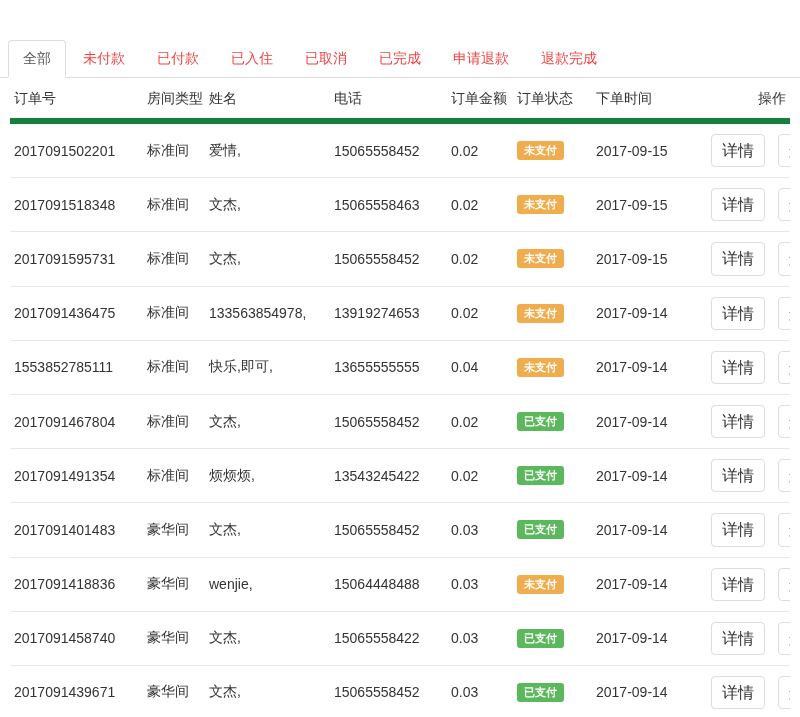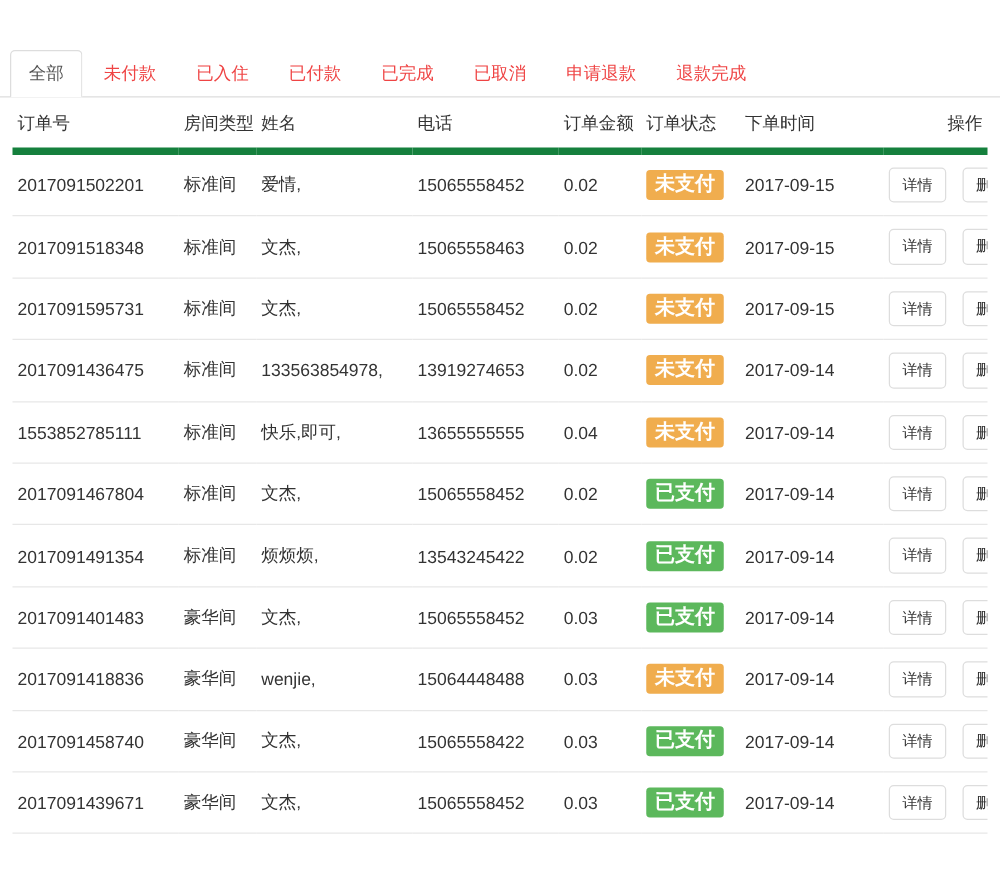--- a/index.html
+++ b/index.html
@@ -55,49 +55,49 @@
     white-space: nowrap;
     overflow: hidden;
   }
   th.col-actions, td.col-actions { text-align: right; }
   
   .badge {
     display: inline-block;
     padding: 4px 7px;
     border-radius: 3px;
     color: #fff;
-    font-size: 16px;
+    font-size: 11px;
     font-weight: bold;
     line-height: 1;
   }
   
   .btn {
     display: inline-block;
     padding: 6px 10px;
     background: #fff;
     border: 1px solid #ddd;
     border-radius: 4px;
     color: #333;
-    font-size: 12px;
+    font-size: 16px;
     font-family: inherit;
     cursor: pointer;
     line-height: 1.2;
   }
   .btn + .btn { margin-left: 9px; }
 </style>
 </head>
 <body>
 
 <div class="tabbar" id="tabbar">
     <div class="tab active">全部</div>
     <div class="tab">未付款</div>
+    <div class="tab">已付款</div>
     <div class="tab">已入住</div>
-    <div class="tab">已付款</div>
+    <div class="tab">已取消</div>
     <div class="tab">已完成</div>
-    <div class="tab">已取消</div>
     <div class="tab">申请退款</div>
     <div class="tab">退款完成</div>
   </div>
 
 <div class="table-wrap">
   <table>
     <colgroup>
       <col style="width:133px">
         <col style="width:62px">
         <col style="width:125px">

